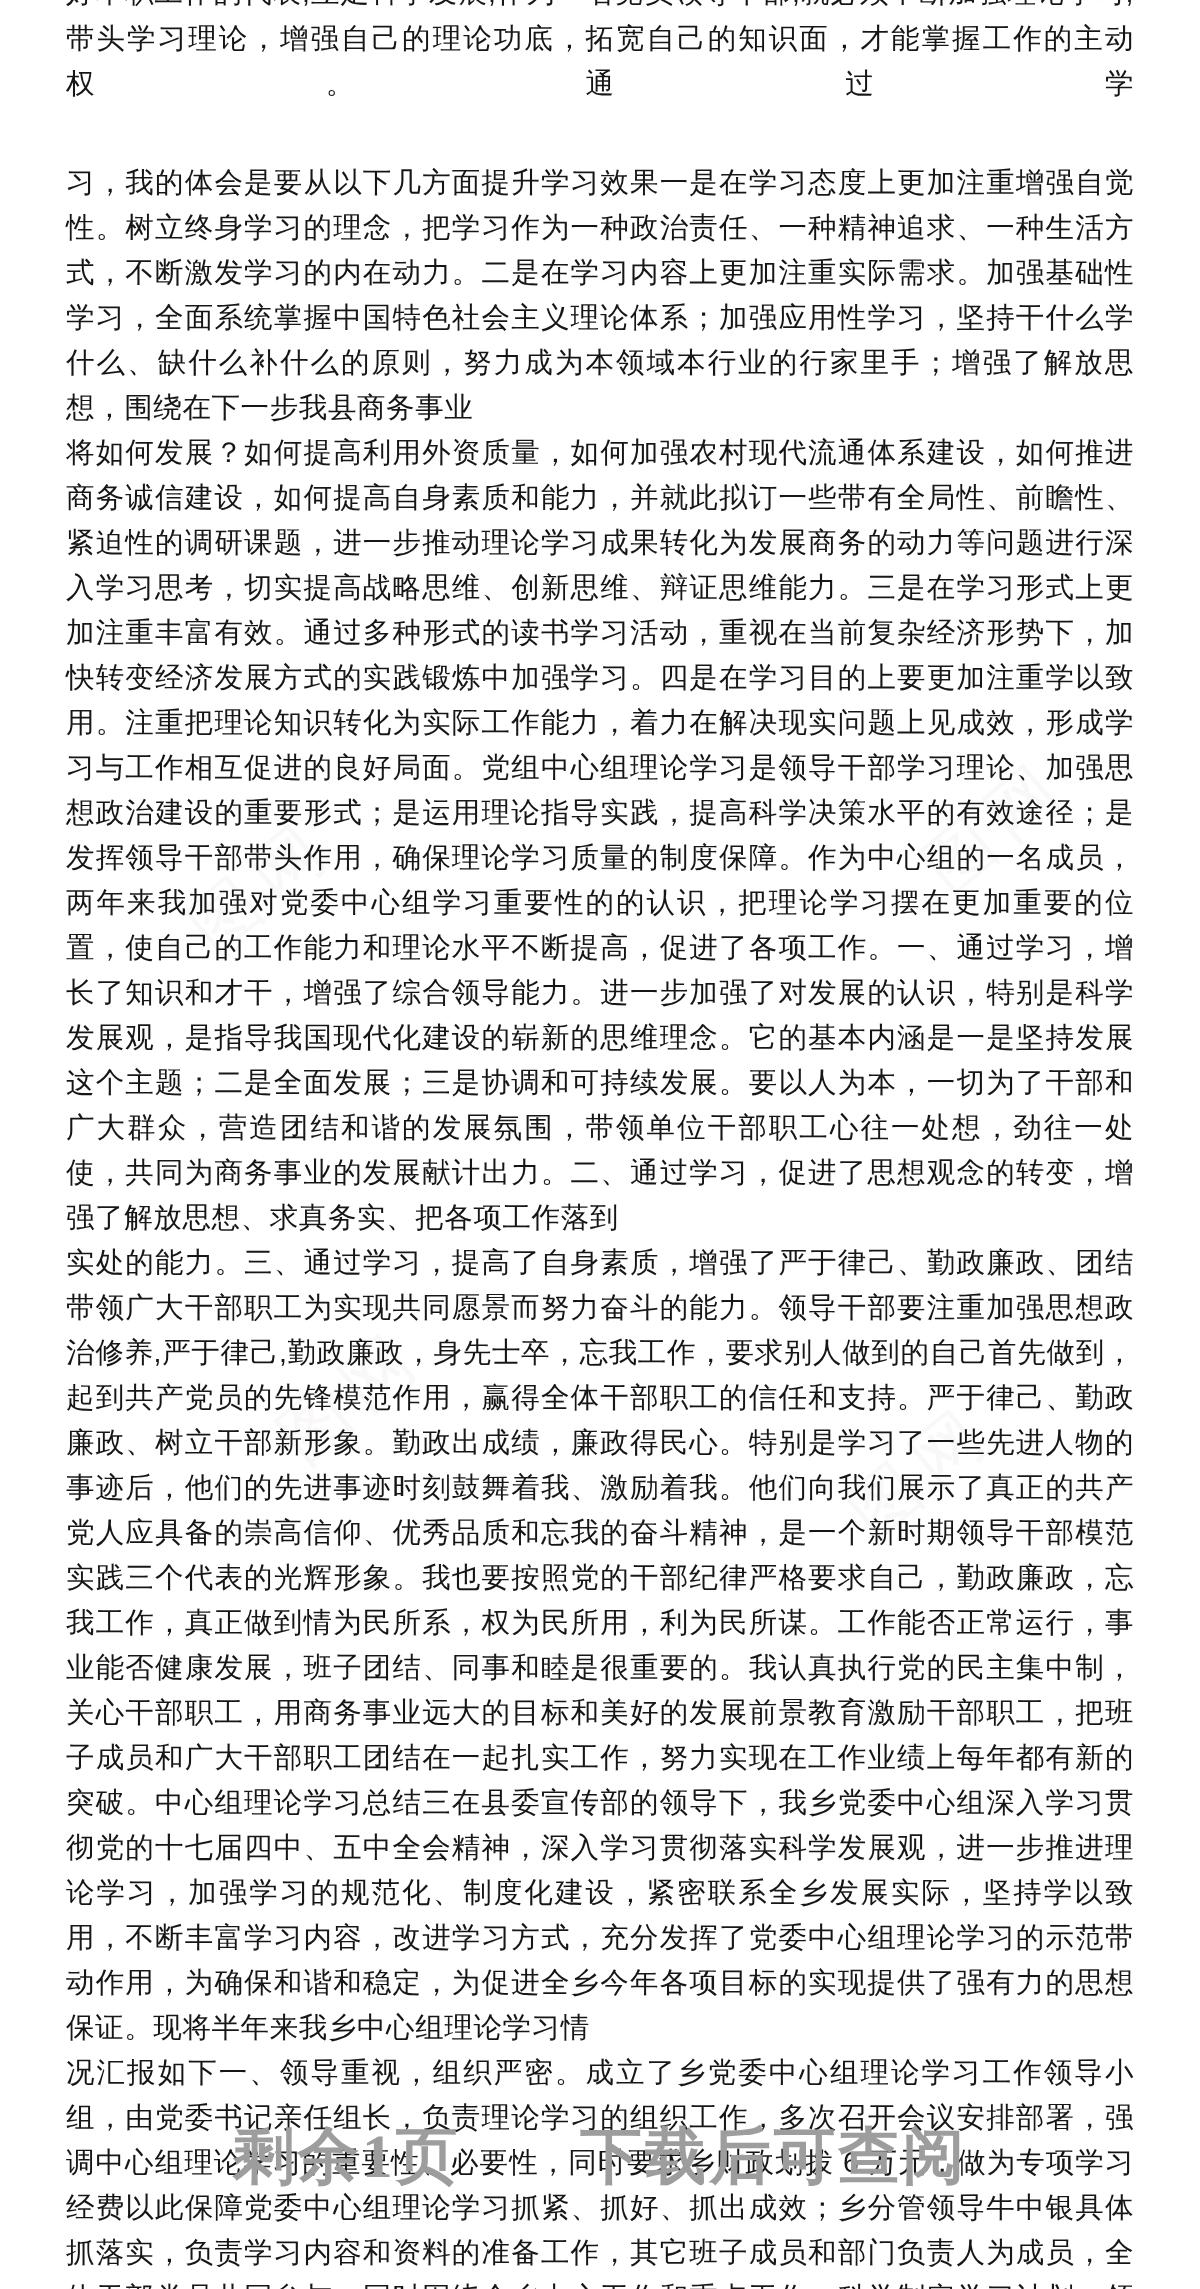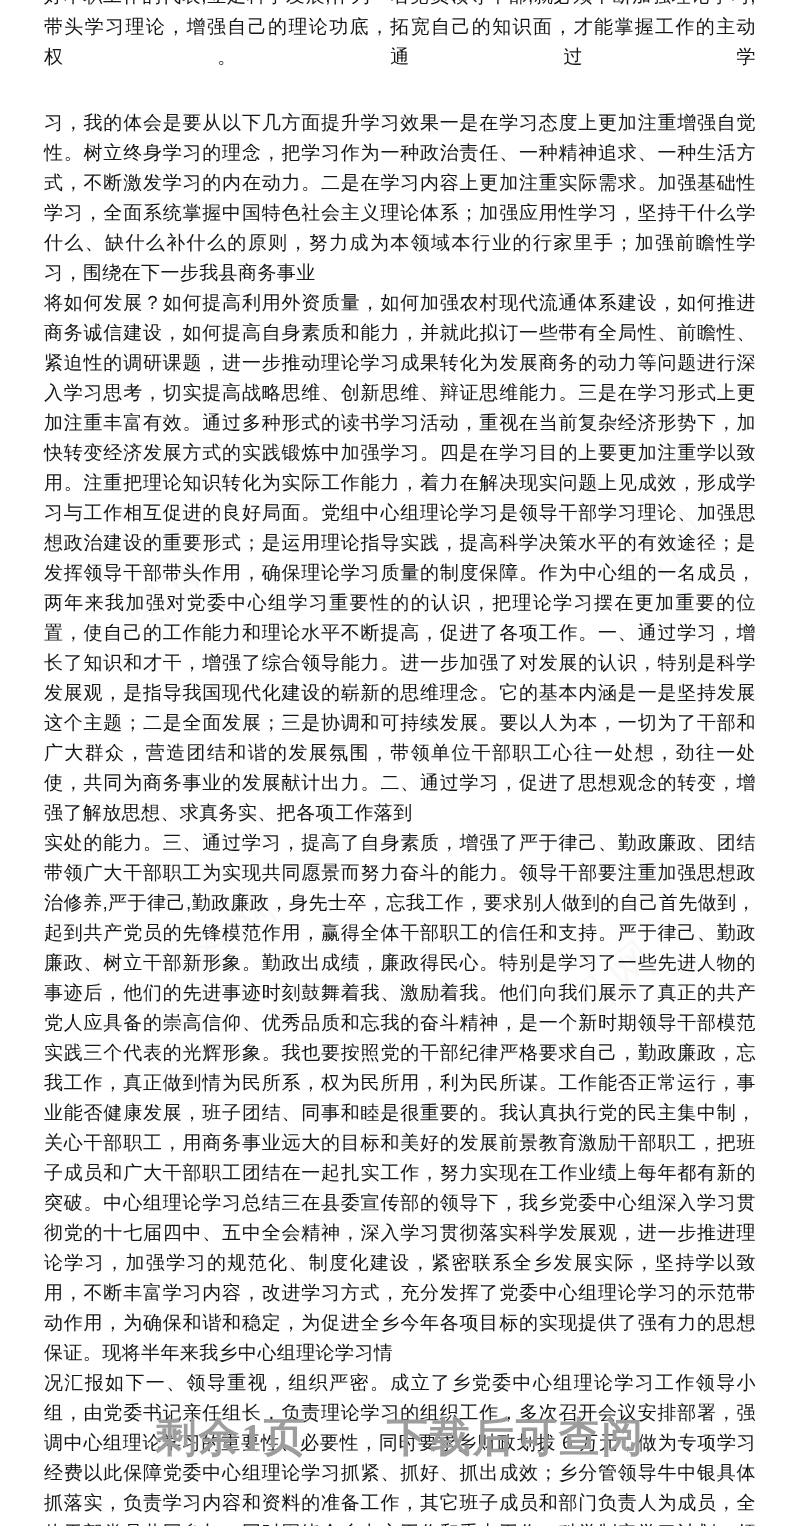--- a/index.html
+++ b/index.html
@@ -79,21 +79,21 @@
   <span style="left:610px; top:520px;">图网</span>
   <span style="left:180px; top:900px;">图网</span>
   <span style="left:560px; top:950px;">图网</span>
 </div>
 
 <div class="doc">
   <div class="clip-line">
     <span class="inner">好本职工作的代表,立足科学发展,作为一名党员领导干部,就必须不断加强理论学习,只有</span>
   </div>
   <p class="p-first">带头学习理论，增强自己的理论功底，拓宽自己的知识面，才能掌握工作的主动权。通过学</p>
-  <p>习，我的体会是要从以下几方面提升学习效果一是在学习态度上更加注重增强自觉性。树立终身学习的理念，把学习作为一种政治责任、一种精神追求、一种生活方式，不断激发学习的内在动力。二是在学习内容上更加注重实际需求。加强基础性学习，全面系统掌握中国特色社会主义理论体系；加强应用性学习，坚持干什么学什么、缺什么补什么的原则，努力成为本领域本行业的行家里手；加强前瞻性学习，围绕在下一步我县商务事业</p>
+  <p>习，我的体会是要从以下几方面提升学习效果一是在学习态度上更加注重增强自觉性。树立终身学习的理念，把学习作为一种政治责任、一种精神追求、一种生活方式，不断激发学习的内在动力。二是在学习内容上更加注重实际需求。加强基础性学习，全面系统掌握中国特色社会主义理论体系；加强应用性学习，坚持干什么学什么、缺什么补什么的原则，努力成为本领域本行业的行家里手；增强了解放思想，围绕在下一步我县商务事业</p>
   <p>将如何发展？如何提高利用外资质量，如何加强农村现代流通体系建设，如何推进商务诚信建设，如何提高自身素质和能力，并就此拟订一些带有全局性、前瞻性、紧迫性的调研课题，进一步推动理论学习成果转化为发展商务的动力等问题进行深入学习思考，切实提高战略思维、创新思维、辩证思维能力。三是在学习形式上更加注重丰富有效。通过多种形式的读书学习活动，重视在当前复杂经济形势下，加快转变经济发展方式的实践锻炼中加强学习。四是在学习目的上要更加注重学以致用。注重把理论知识转化为实际工作能力，着力在解决现实问题上见成效，形成学习与工作相互促进的良好局面。党组中心组理论学习是领导干部学习理论、加强思想政治建设的重要形式；是运用理论指导实践，提高科学决策水平的有效途径；是发挥领导干部带头作用，确保理论学习质量的制度保障。作为中心组的一名成员，两年来我加强对党委中心组学习重要性的的认识，把理论学习摆在更加重要的位置，使自己的工作能力和理论水平不断提高，促进了各项工作。一、通过学习，增长了知识和才干，增强了综合领导能力。进一步加强了对发展的认识，特别是科学发展观，是指导我国现代化建设的崭新的思维理念。它的基本内涵是一是坚持发展这个主题；二是全面发展；三是协调和可持续发展。要以人为本，一切为了干部和广大群众，营造团结和谐的发展氛围，带领单位干部职工心往一处想，劲往一处使，共同为商务事业的发展献计出力。二、通过学习，促进了思想观念的转变，增强了解放思想、求真务实、把各项工作落到</p>
   <p>实处的能力。三、通过学习，提高了自身素质，增强了严于律己、勤政廉政、团结带领广大干部职工为实现共同愿景而努力奋斗的能力。领导干部要注重加强思想政治修养,严于律己,勤政廉政，身先士卒，忘我工作，要求别人做到的自己首先做到，起到共产党员的先锋模范作用，赢得全体干部职工的信任和支持。严于律己、勤政廉政、树立干部新形象。勤政出成绩，廉政得民心。特别是学习了一些先进人物的事迹后，他们的先进事迹时刻鼓舞着我、激励着我。他们向我们展示了真正的共产党人应具备的崇高信仰、优秀品质和忘我的奋斗精神，是一个新时期领导干部模范实践三个代表的光辉形象。我也要按照党的干部纪律严格要求自己，勤政廉政，忘我工作，真正做到情为民所系，权为民所用，利为民所谋。工作能否正常运行，事业能否健康发展，班子团结、同事和睦是很重要的。我认真执行党的民主集中制，关心干部职工，用商务事业远大的目标和美好的发展前景教育激励干部职工，把班子成员和广大干部职工团结在一起扎实工作，努力实现在工作业绩上每年都有新的突破。中心组理论学习总结三在县委宣传部的领导下，我乡党委中心组深入学习贯彻党的十七届四中、五中全会精神，深入学习贯彻落实科学发展观，进一步推进理论学习，加强学习的规范化、制度化建设，紧密联系全乡发展实际，坚持学以致用，不断丰富学习内容，改进学习方式，充分发挥了党委中心组理论学习的示范带动作用，为确保和谐和稳定，为促进全乡今年各项目标的实现提供了强有力的思想保证。现将半年来我乡中心组理论学习情</p>
   <p>况汇报如下一、领导重视，组织严密。成立了乡党委中心组理论学习工作领导小组，由党委书记亲任组长，负责理论学习的组织工作，多次召开会议安排部署，强调中心组理论学习的重要性、必要性，同时要求乡财政划拨 6 万元，做为专项学习经费以此保障党委中心组理论学习抓紧、抓好、抓出成效；乡分管领导牛中银具体抓落实，负责学习内容和资料的准备工作，其它班子成员和部门负责人为成员，全体干部党员共同参与。同时围绕全乡中心工作和重点工作，科学制定学习计划。领导干部在学习中示范带头，严格要求，影响带动了全乡党员干部学习理论的积极性。以打造学习型政府为契机，由党政办专人负责中心组学习，合理</p>
 </div>
 
 <div class="footer-notice">
   <span>剩余1页</span>
   <span>下载后可查阅</span>
 </div>
 

